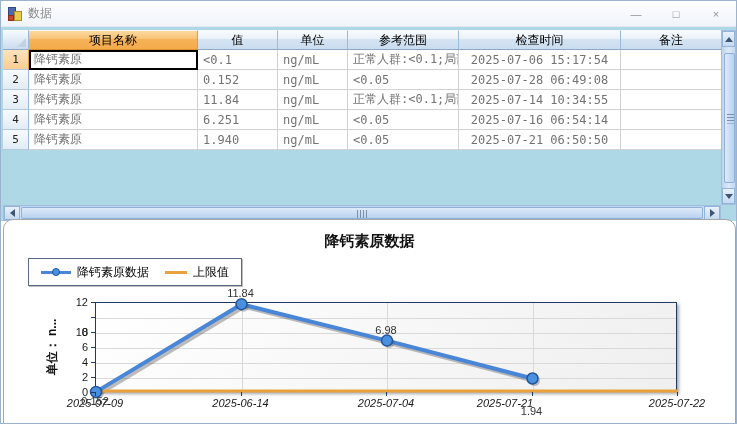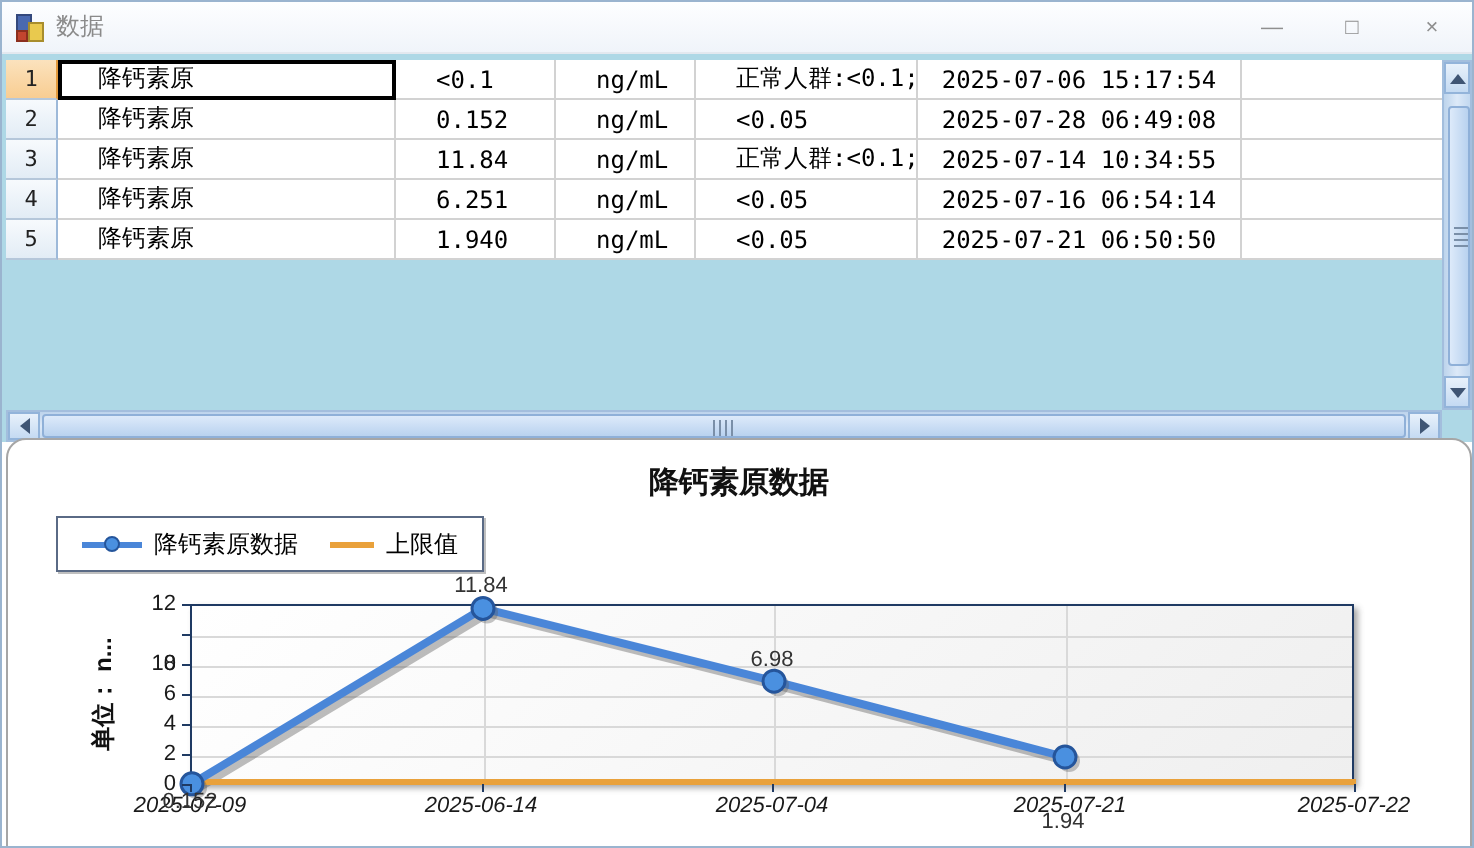--- a/index.html
+++ b/index.html
@@ -19,21 +19,21 @@
   
   .table-panel { position:relative; height:194px; background:#aed8e6; }
   .grid { position:absolute; left:2px; top:3px; font-family:"DejaVu Sans Mono", monospace; font-size:12px; }
   .grid-header { display:flex; height:20px; }
   .hcell { background:linear-gradient(#f8fbfe,#e9f1f9 45%,#d5e4f3 46%,#cadcef); border-right:1px solid #9db9d9; border-bottom:1px solid #8ca8c2; border-top:1px solid #f4f8fc;
            display:flex; align-items:center; justify-content:center; color:#000; overflow:hidden; white-space:nowrap; }
   .hcell.h-sel { background:linear-gradient(#fcd9a0,#f9c272 45%,#f6b258 46%,#f4ab4c); border-right:1px solid #e39a3c; border-bottom:1px solid #d98f2f; }
   .corner { position:relative; background:linear-gradient(#f8fbfe,#cadcef); border-right:1px solid #9db9d9; border-bottom:1px solid #8ca8c2; }
   .corner .tri { position:absolute; right:2px; bottom:2px; width:0; height:0; border-left:9px solid transparent; border-bottom:9px solid #c3d2e2; }
   .grid-row { display:flex; height:20px; background:#fff; }
-  .gcell { border-right:1px solid #d2d2d2; border-bottom:1px solid #d2d2d2; display:flex; align-items:center; padding:0 20px; overflow:hidden; white-space:nowrap; background:#fff; color:#000000; }
+  .gcell { border-right:1px solid #d2d2d2; border-bottom:1px solid #d2d2d2; display:flex; align-items:center; padding:0 5px; overflow:hidden; white-space:nowrap; background:#fff; color:#737373; }
   .rowhead { background:linear-gradient(#f7fafd,#e2ecf5); border-right:1px solid #9db9d9; border-bottom:1px solid #b5c7da; justify-content:center; padding:0; font-size:11px; color:#222; }
   .rowhead.rh-sel { background:linear-gradient(#fbe2bd,#f8cd92); border-right:1px solid #e39a3c; }
   .cell-selected { outline:2px solid #000; outline-offset:-2px; z-index:3; position:relative; }
   .c-rowhead{width:26px;} .c-name{width:169px;} .c-value{width:80px;} .c-unit{width:70px;} .c-range{width:111px;} .c-time{width:162px; justify-content:center;} .c-note{width:101px;}
 
   
   .hscroll { position:absolute; left:2px; bottom:0; height:16px; right:15px; background:linear-gradient(#bdd4ec,#dcE9f8 50%,#c2d8f0); border:1px solid #a3bedd; display:flex; align-items:center; }
   .vscroll { position:absolute; right:0; top:3px; bottom:16px; width:15px; background:linear-gradient(90deg,#bdd4ec,#dce9f8 50%,#c2d8f0); border:1px solid #a3bedd; display:flex; flex-direction:column; align-items:center; }
   .sbtn { background:linear-gradient(#e8f1fb,#c4daf2); border:1px solid #93b4da; display:flex; align-items:center; justify-content:center; flex:0 0 auto; }
   .hscroll .sbtn { width:16px; height:14px; }
@@ -83,20 +83,31 @@
     <div class="win-title">数据</div>
     <div class="win-btns">
       <div class="win-btn">—</div>
       <div class="win-btn">□</div>
       <div class="win-btn">×</div>
     </div>
   </div>
 
   <div class="table-panel">
     <div class="grid">
+      <div class="grid-header">
+        <div class="corner c-rowhead">
+            <div class="tri"></div>
+          </div>
+        <div class="hcell h-sel c-name">项目名称</div>
+        <div class="hcell c-value">值</div>
+        <div class="hcell c-unit">单位</div>
+        <div class="hcell c-range">参考范围</div>
+        <div class="hcell c-time">检查时间</div>
+        <div class="hcell c-note">备注</div>
+      </div>
       <div id="grid-rows">
           <div class="grid-row">
             <div class="gcell c-rowhead rowhead rh-sel">1</div>
             <div class="gcell c-name cell-selected">降钙素原</div>
             <div class="gcell c-value">&lt;0.1</div>
             <div class="gcell c-unit">ng/mL</div>
             <div class="gcell c-range">正常人群:&lt;0.1;局部</div>
             <div class="gcell c-time">2025-07-06 15:17:54</div>
             <div class="gcell c-note"></div>
           </div>
@@ -221,21 +232,21 @@
           <div class="ytick-label" style="top: 106px;">10</div>
           <div class="ytick-mark" style="left: 87px; top: 97px;"></div>
           <div class="ytick-label" style="top: 76px;">12</div>
           <div class="ytick-mark" style="left: 87px; top: 82px;"></div>
           <div class="xtick-label" style="left: 46px;">2025-07-09</div>
           <div class="xtick-mark" style="left: 91px;"></div>
           <div class="xtick-label" style="left: 191.5px;">2025-06-14</div>
           <div class="xtick-mark" style="left: 236.5px;"></div>
           <div class="xtick-label" style="left: 337px;">2025-07-04</div>
           <div class="xtick-mark" style="left: 382px;"></div>
-          <div class="xtick-label" style="left: 486px;">2025-07-21</div>
+          <div class="xtick-label" style="left: 456px;">2025-07-21</div>
           <div class="xtick-mark" style="left: 527.5px;"></div>
           <div class="xtick-label" style="left: 628px;">2025-07-22</div>
           <div class="xtick-mark" style="left: 673px;"></div>
           <div class="pt-label" style="left: 69px; top: 174.86px;">0.152</div>
           <div class="pt-label" style="left: 214.5px; top: 67.2px;">11.84</div>
           <div class="pt-label" style="left: 360px; top: 103.65px;">6.98</div>
           <div class="pt-label" style="left: 505.5px; top: 161.45px; margin-top: 24px;">1.94</div>
         </div>
     </div>
   </div>

